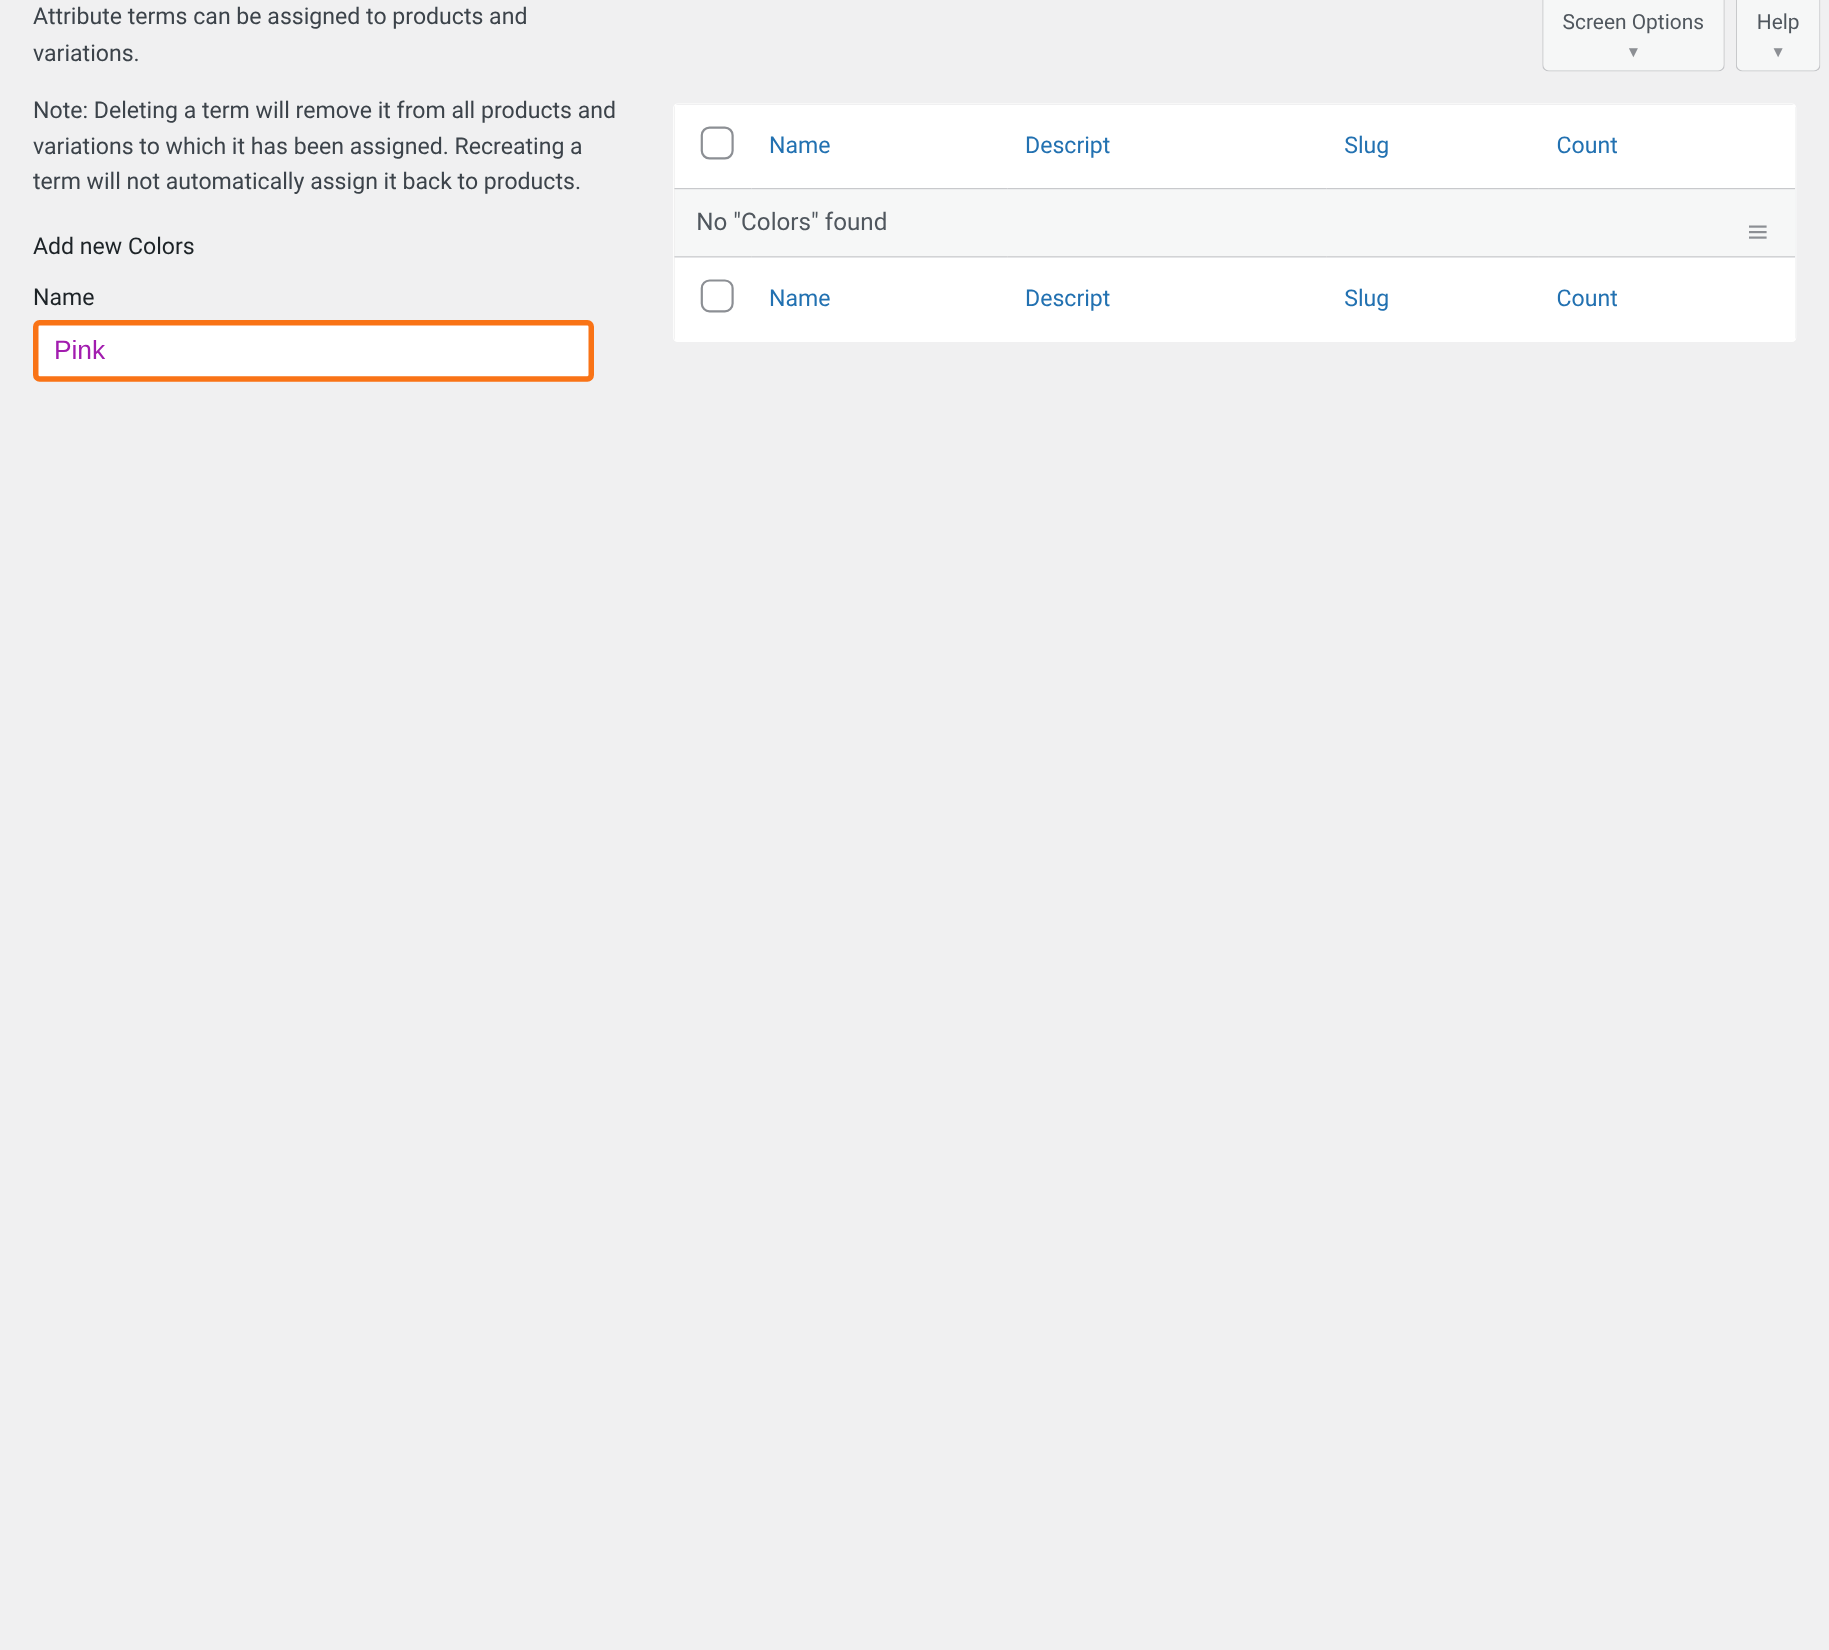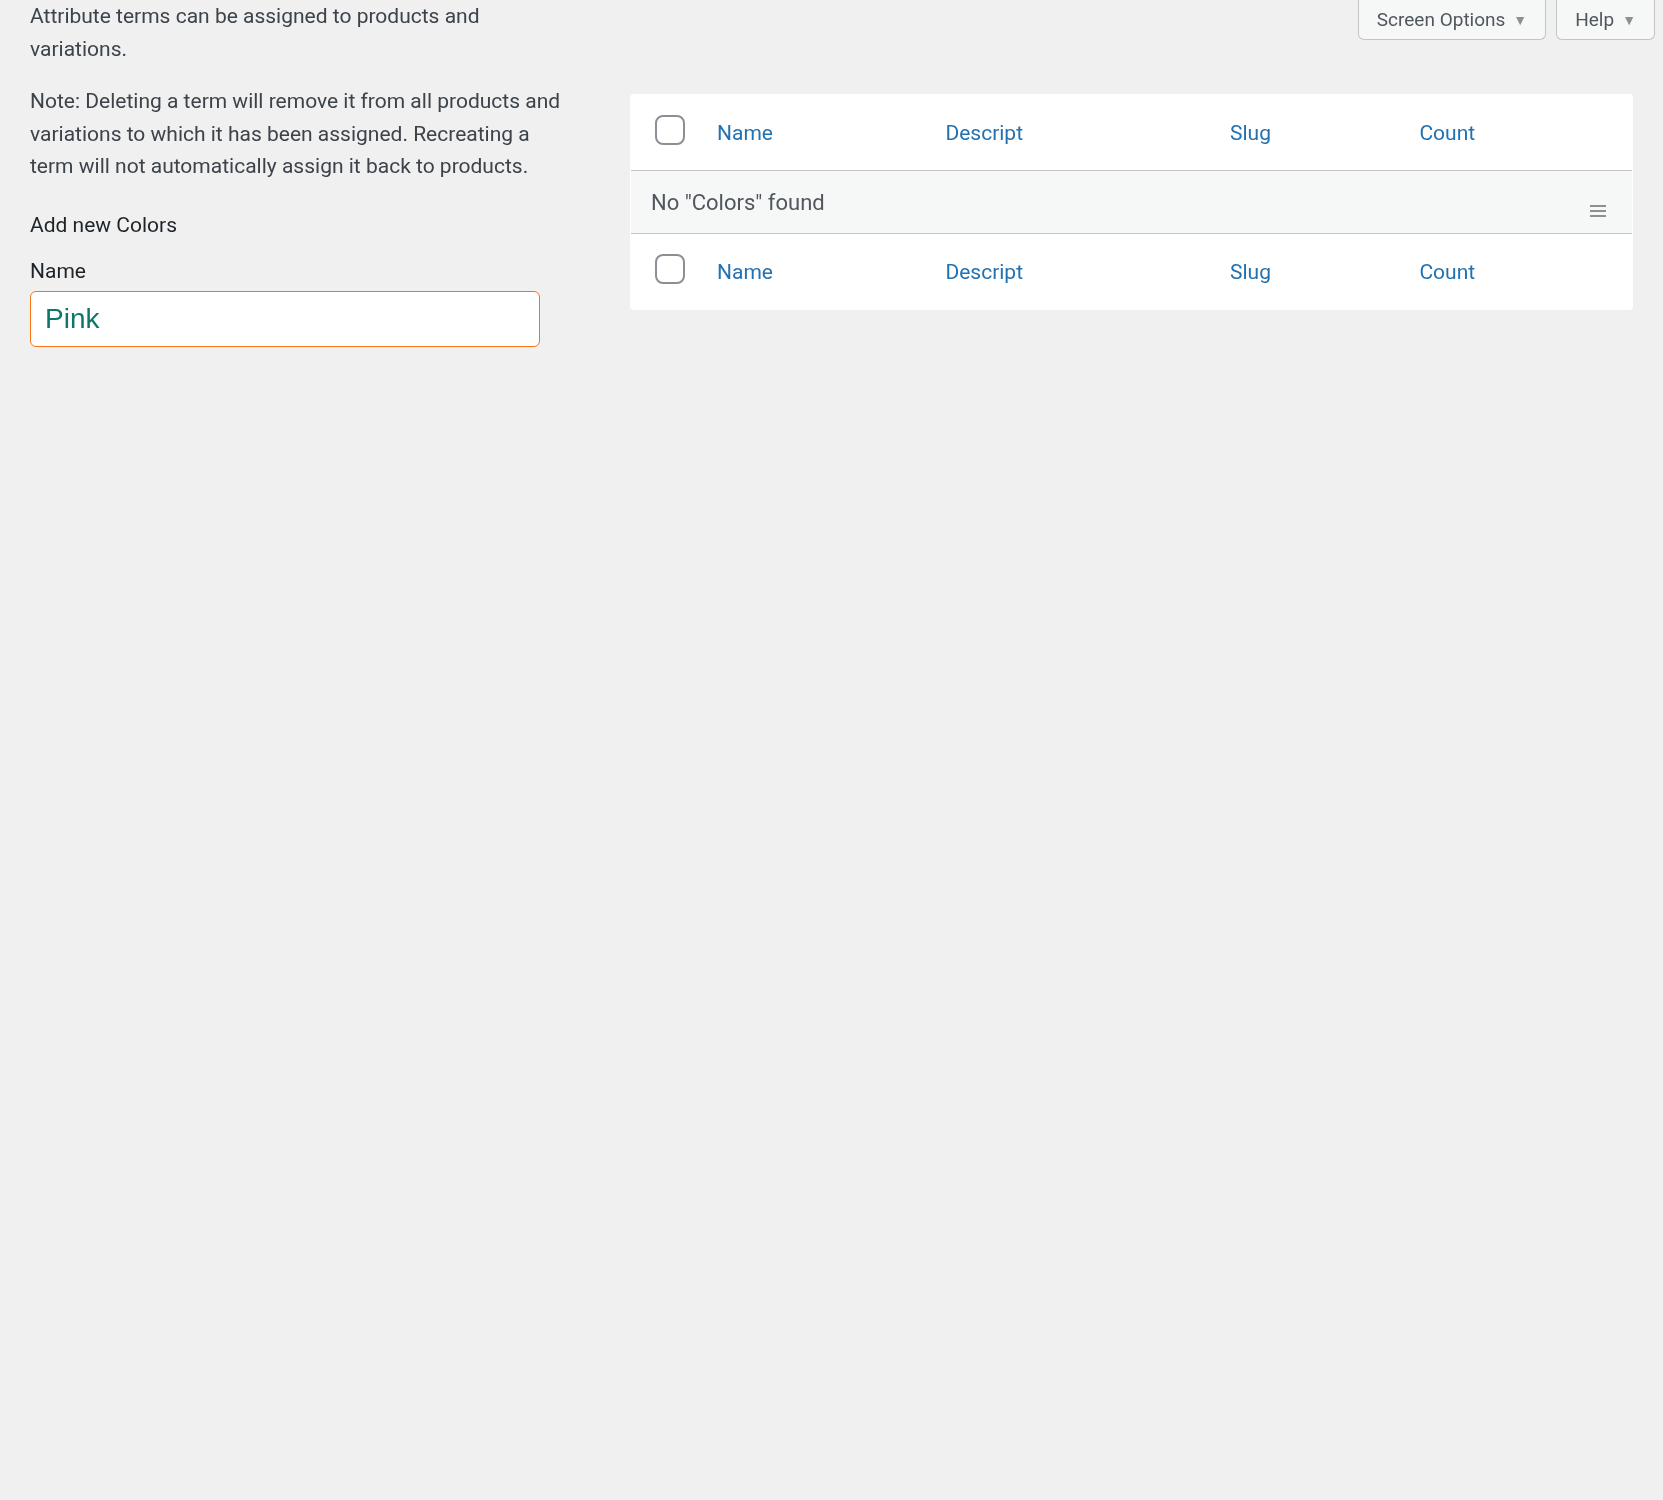--- a/index.html
+++ b/index.html
@@ -26,34 +26,35 @@
     border: 1px solid #c3c4c7;
     border-top: none;
     border-radius: 0 0 6px 6px;
     padding: 8px 18px;
     font-size: 19px;
     color: #50575e;
     cursor: pointer;
     display: flex;
     align-items: center;
     gap: 8px;
+    flex-direction: column;
   }
   .caret-down {
     font-size: 14px;
     color: #8c8f94;
   }
   h1.page-title {
     font-size: 38px;
     font-weight: 500;
     color: #1d2327;
     padding: 24px 0 32px 0;
   }
   .layout {
     display: flex;
-    gap: 52px;
+    gap: 34px;
     align-items: flex-start;
   }
   .left-col { width: 548px; flex: 0 0 548px; position: relative; }
   .right-col { flex: 1; margin-top: 94px; }
   .intro-text {
     font-size: 21px;
     line-height: 1.55;
     color: #3c434a;
     margin-bottom: 20px;
   }
@@ -66,25 +67,25 @@
   .field-label {
     display: block;
     font-size: 21px;
     font-weight: 400;
     margin-bottom: 8px;
     color: #1d2327;
   }
   .text-input {
     width: 510px;
     height: 56px;
-    border: 1px solid #f97316;
+    border: 5px solid #f97316;
     border-radius: 6px;
     padding: 0 14px;
-    font-size: 28px;
-    color: #0f766e;
+    font-size: 24px;
+    color: #a21caf;
     background: #fff;
   }
   .hint-fragment-1 {
     position: absolute;
     left: 500px;
     top: 572px;
     font-size: 22px;
     color: #3c434a;
   }
   .hint-visible-right {

